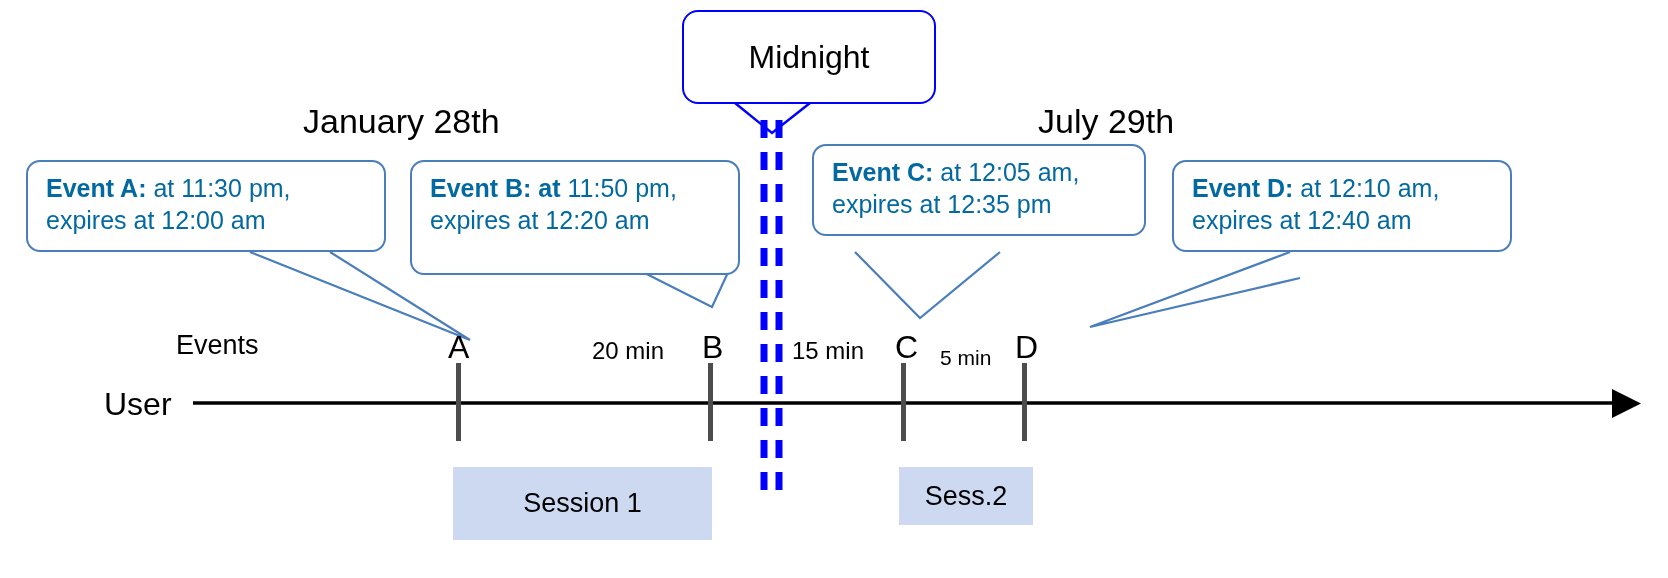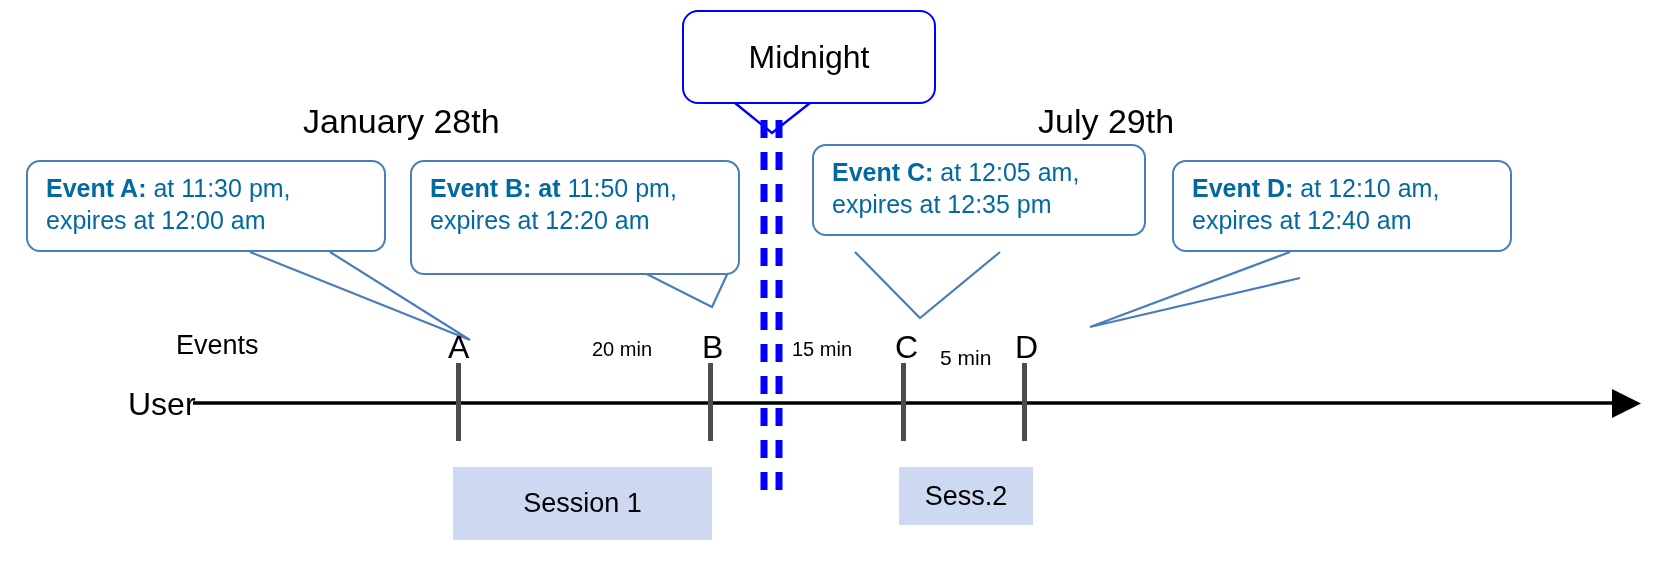--- a/index.html
+++ b/index.html
@@ -58,21 +58,21 @@
   .lbl {
     position: absolute;
     color: #000000;
     white-space: nowrap;
     line-height: 1;
   }
   .date-label   { font-size: 34px; }
   .axis-label   { font-size: 32px; }
   .row-label    { font-size: 27px; }
   .evt-letter   { font-size: 32px; }
-  .gap-label    { font-size: 20px; }
+  .gap-label    { font-size: 24px; }
   .gap-label-sm { font-size: 21px; }
 
   
   .tick {
     position: absolute;
     width: 5px;
     background: #4d4d4d;
   }
 
   
@@ -140,21 +140,21 @@
   </div>
 
   <div class="callout" style="left:1172px; top:160px; width:340px; height:92px;">
     <div>
       <b>Event D:</b><span>  at 12:10 am,</span>
     </div>
     <div>expires at 12:40 am</div>
   </div>
 
   <div class="lbl row-label" style="left:176px; top:332px;">Events</div>
-  <div class="lbl axis-label" style="left:104px; top:388px;margin-left:24px;">User</div>
+  <div class="lbl axis-label" style="left:104px; top:388px;">User</div>
 
   <div class="lbl evt-letter" style="left:448px; top:331px;">A</div>
   <div class="lbl evt-letter" style="left:702px; top:331px;">B</div>
   <div class="lbl evt-letter" style="left:895px; top:331px;">C</div>
   <div class="lbl evt-letter" style="left:1015px; top:331px;">D</div>
 
   <div class="lbl gap-label" style="left:592px; top:339px;">20 min</div>
   <div class="lbl gap-label" style="left:792px; top:339px;">15 min</div>
   <div class="lbl gap-label-sm" style="left:940px; top:347px;">5 min</div>
 

